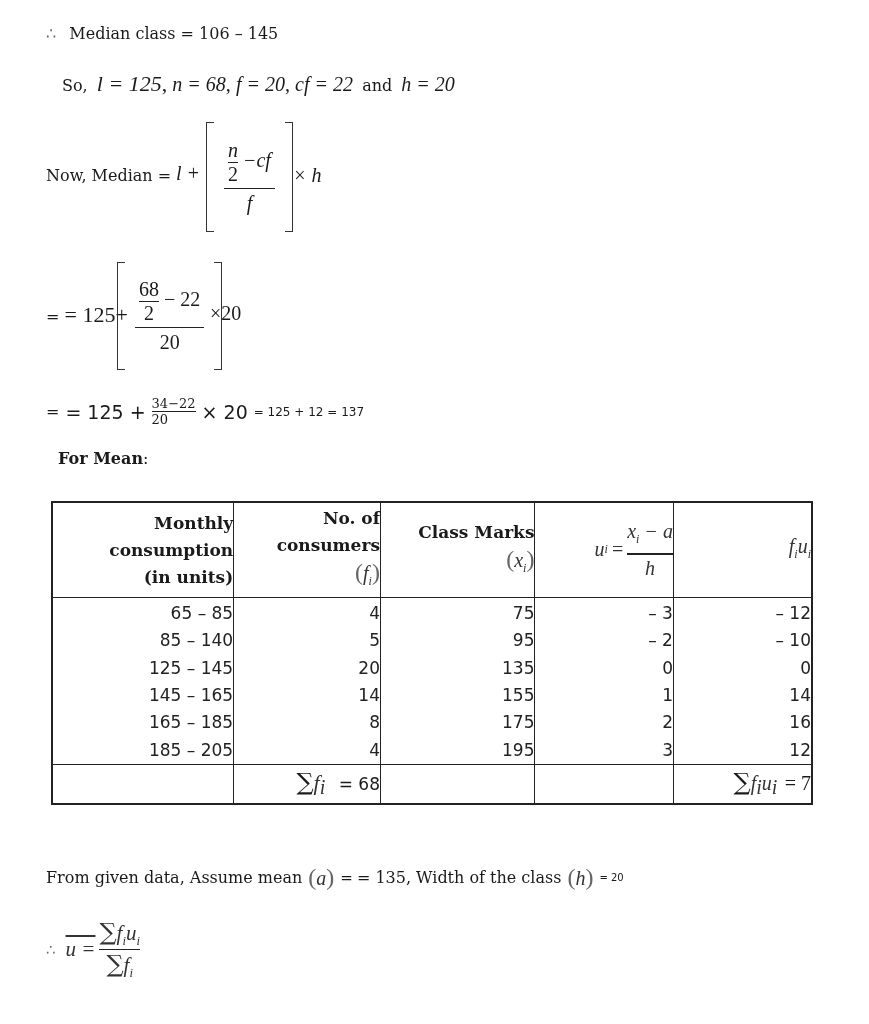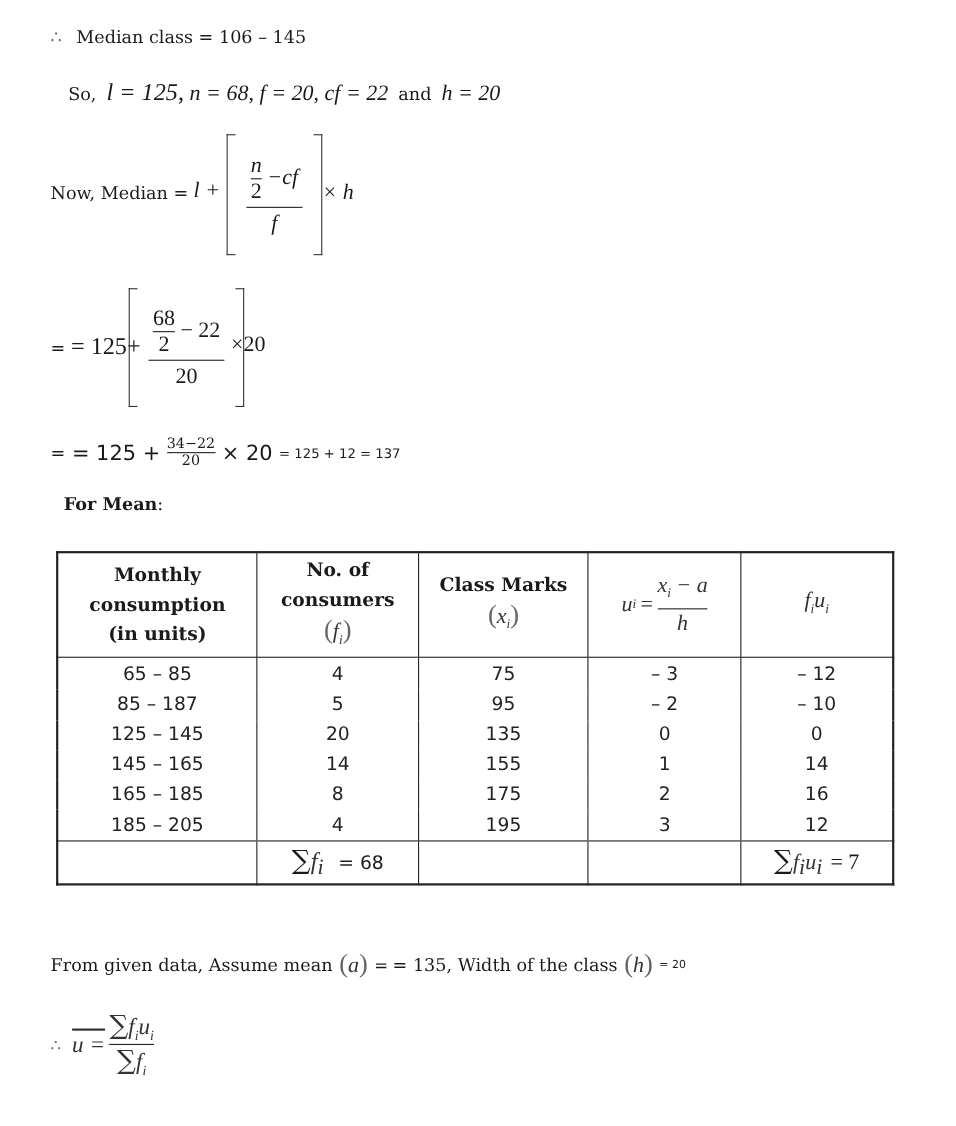--- a/index.html
+++ b/index.html
@@ -23,29 +23,29 @@
     }
     .bracket.left { border-left: 1.5px solid #333; }
     .bracket.right { border-right: 1.5px solid #333; }
     .frac { display: inline-flex; flex-direction: column; align-items: center; margin: 0 10px; }
     .frac .num { padding: 0 4px 2px; }
     .frac .bar { height: 1.5px; background: #222; align-self: stretch; }
     .frac .den { padding-top: 3px; }
     .inner-frac { display: inline-flex; flex-direction: column; align-items: center; vertical-align: middle; }
     .inner-frac .bar { height: 1.3px; background: #222; align-self: stretch; }
 
-    .smallfrac { display: inline-flex; flex-direction: column; align-items: center; vertical-align: middle; font-size: 13px; margin: 0 6px; font-family: "DejaVu Serif", serif; }
+    .smallfrac { display: inline-flex; flex-direction: column; align-items: flex-start; vertical-align: middle; font-size: 13px; margin: 0 6px; font-family: "DejaVu Serif", serif; }
     .smallfrac .bar { height: 1px; background: #222; align-self: stretch; }
 
     
     table.data {
       position: absolute; left: 51px; top: 501px; width: 762px;
       border-collapse: collapse; font-family: "DejaVu Sans", sans-serif; font-size: 17px;
     }
-    table.data td, table.data th { border-left: 1.5px solid #222; border-right: 1.5px solid #222; text-align: center; padding: 0; }
+    table.data td, table.data th { border-left: 1.5px solid #222; border-right: 1.5px solid #222; text-align: right; padding: 0; }
     table.data { border: 2px solid #222; }
     table.data thead th {
       font-family: "DejaVu Serif", serif; font-weight: bold; font-size: 17px; height: 94px;
       border-bottom: 1.8px solid #222; line-height: 27px; vertical-align: middle;
     }
     table.data tbody td { height: 27.3px; line-height: 27px; color: #222; }
     table.data tbody tr.first td { padding-top: 2px; }
     table.data tfoot td { border-top: 1.8px solid #222; height: 38px; }
     .hdr-math { font-family: "Liberation Serif", serif; font-weight: normal; font-style: italic; font-size: 20px; color: #333; }
     .paren { font-style: normal; font-size: 24px; color: #666; }
@@ -171,21 +171,21 @@
   </thead>
   <tbody>
     <tr class="first">
       <td>65 – 85</td>
       <td>4</td>
       <td>75</td>
       <td>– 3</td>
       <td>– 12</td>
     </tr>
     <tr>
-      <td>85 – 187</td>
+      <td>85 – 140</td>
       <td>5</td>
       <td>95</td>
       <td>– 2</td>
       <td>– 10</td>
     </tr>
     <tr>
       <td>125 – 145</td>
       <td>20</td>
       <td>135</td>
       <td>0</td>

